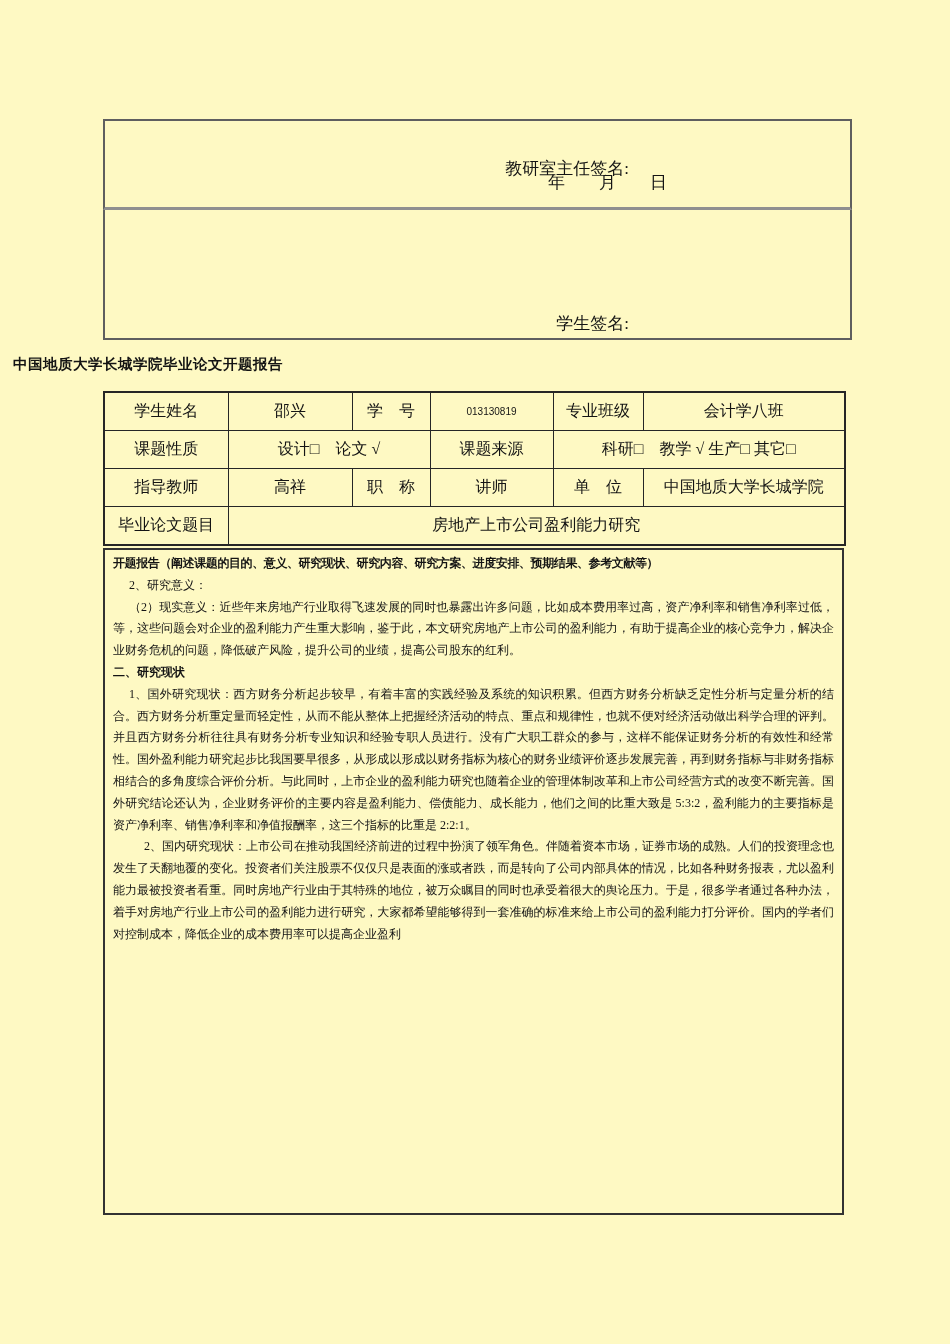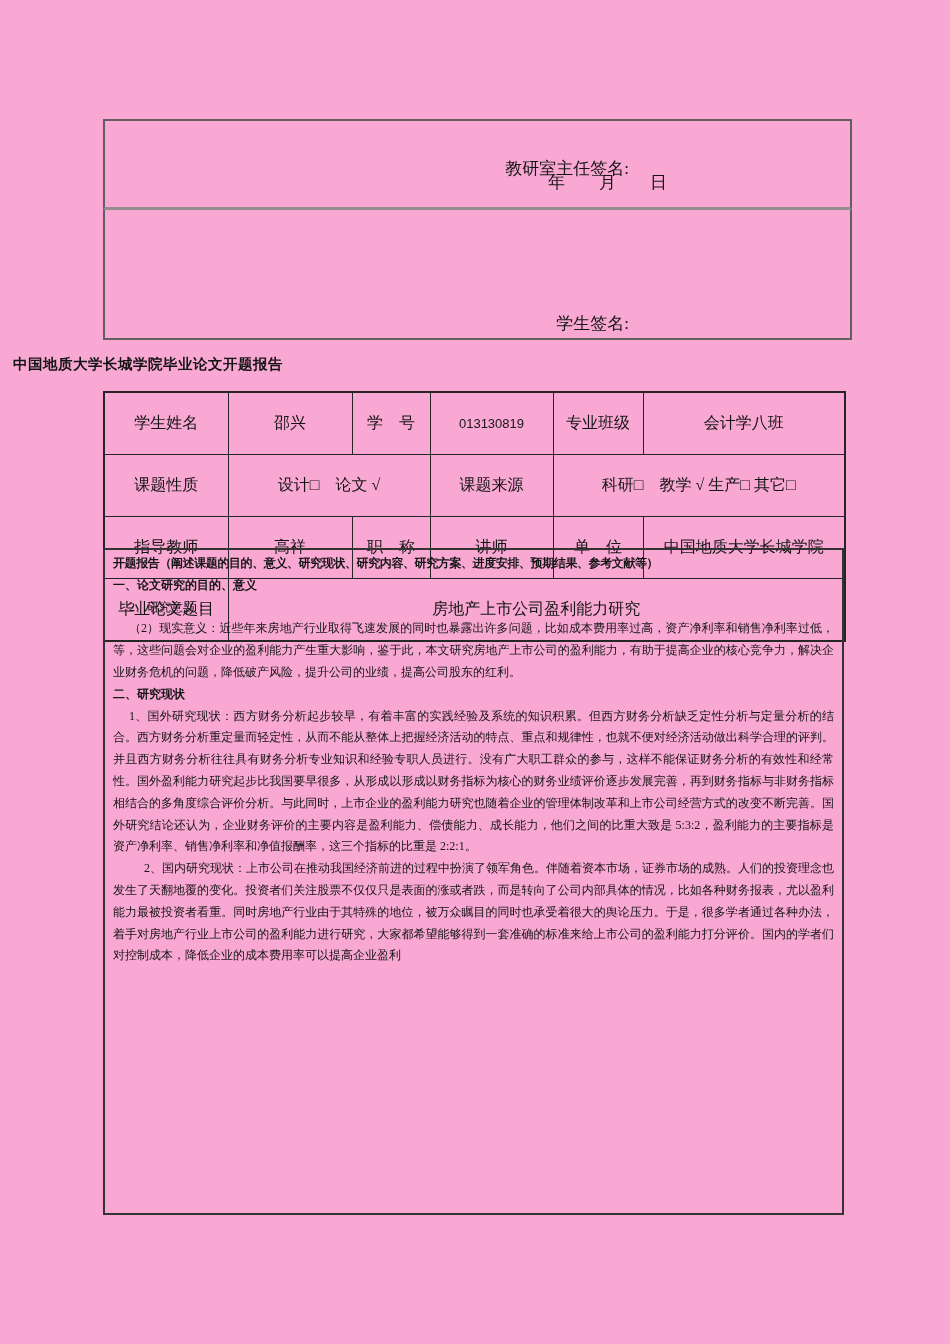--- a/index.html
+++ b/index.html
@@ -1,20 +1,20 @@
 <!DOCTYPE html>
 <html><head>
 <meta charset="utf-8">
 <style>
   html, body { margin: 0; padding: 0; background: #ffffff; }
   .page {
     position: relative;
     width: 950px;
     height: 1344px;
-    background: #f9a8d4;
+    background: #fef9c3;
     color: #141414;
     font-family: "Liberation Serif", "DejaVu Serif", serif;
     overflow: hidden;
   }
 
   
   .sig-box { position: absolute; left: 103px; width: 749px; box-sizing: border-box; }
   .box1 {
     top: 119px; height: 91px;
     border: 2px solid #5f5f5f;
@@ -47,26 +47,26 @@
     left: 103px; top: 391px;
     width: 741px;
     border-collapse: collapse;
     table-layout: fixed;
     font-size: 16px;
     text-align: center;
   }
   .info-table td {
     border: 1px solid #262626;
     height: 37px;
-    padding: 12px 3px;
+    padding: 0 3px;
     overflow: hidden;
     white-space: pre;
   }
   .info-table { border: 2px solid #262626; }
-  .digits { font-family: "Liberation Sans", "DejaVu Sans", sans-serif; font-size: 13px; }
+  .digits { font-family: "Liberation Sans", "DejaVu Sans", sans-serif; font-size: 10px; }
 
   
   .report-box {
     position: absolute;
     left: 103px; top: 548px;
     width: 741px; height: 667px;
     border: 2px solid #333333;
     box-sizing: border-box;
     padding: 3px 8px 0 8px;
     font-size: 12px;
@@ -130,21 +130,20 @@
       </tr>
       <tr>
         <td>毕业论文题目</td>
         <td colspan="5">房地产上市公司盈利能力研究</td>
       </tr>
     </tbody>
   </table>
 
   <div class="report-box">
     <p class="bold report-heading">开题报告（阐述课题的目的、意义、研究现状、研究内容、研究方案、进度安排、预期结果、参考文献等）</p>
-    <p class="bold">一、论文研究的目的、意义</p>
     <p class="indent1">2、研究意义：</p>
     <p class="indent1">（2）现实意义：近些年来房地产行业取得飞速发展的同时也暴露出许多问题，比如成本费用率过高，资产净利率和销售净利率过低，等，这些问题会对企业的盈利能力产生重大影响，鉴于此，本文研究房地产上市公司的盈利能力，有助于提高企业的核心竞争力，解决企业财务危机的问题，降低破产风险，提升公司的业绩，提高公司股东的红利。</p>
     <p class="bold">二、研究现状</p>
     <p class="indent1">1、国外研究现状：西方财务分析起步较早，有着丰富的实践经验及系统的知识积累。但西方财务分析缺乏定性分析与定量分析的结合。西方财务分析重定量而轻定性，从而不能从整体上把握经济活动的特点、重点和规律性，也就不便对经济活动做出科学合理的评判。并且西方财务分析往往具有财务分析专业知识和经验专职人员进行。没有广大职工群众的参与，这样不能保证财务分析的有效性和经常性。国外盈利能力研究起步比我国要早很多，从形成以形成以财务指标为核心的财务业绩评价逐步发展完善，再到财务指标与非财务指标相结合的多角度综合评价分析。与此同时，上市企业的盈利能力研究也随着企业的管理体制改革和上市公司经营方式的改变不断完善。国外研究结论还认为，企业财务评价的主要内容是盈利能力、偿债能力、成长能力，他们之间的比重大致是 5:3:2，盈利能力的主要指标是资产净利率、销售净利率和净值报酬率，这三个指标的比重是 2:2:1。</p>
     <p class="indent2">2、国内研究现状：上市公司在推动我国经济前进的过程中扮演了领军角色。伴随着资本市场，证券市场的成熟。人们的投资理念也发生了天翻地覆的变化。投资者们关注股票不仅仅只是表面的涨或者跌，而是转向了公司内部具体的情况，比如各种财务报表，尤以盈利能力最被投资者看重。同时房地产行业由于其特殊的地位，被万众瞩目的同时也承受着很大的舆论压力。于是，很多学者通过各种办法，着手对房地产行业上市公司的盈利能力进行研究，大家都希望能够得到一套准确的标准来给上市公司的盈利能力打分评价。国内的学者们对控制成本，降低企业的成本费用率可以提高企业盈利</p>
   </div>
 
 </div>
 
 </body></html>

